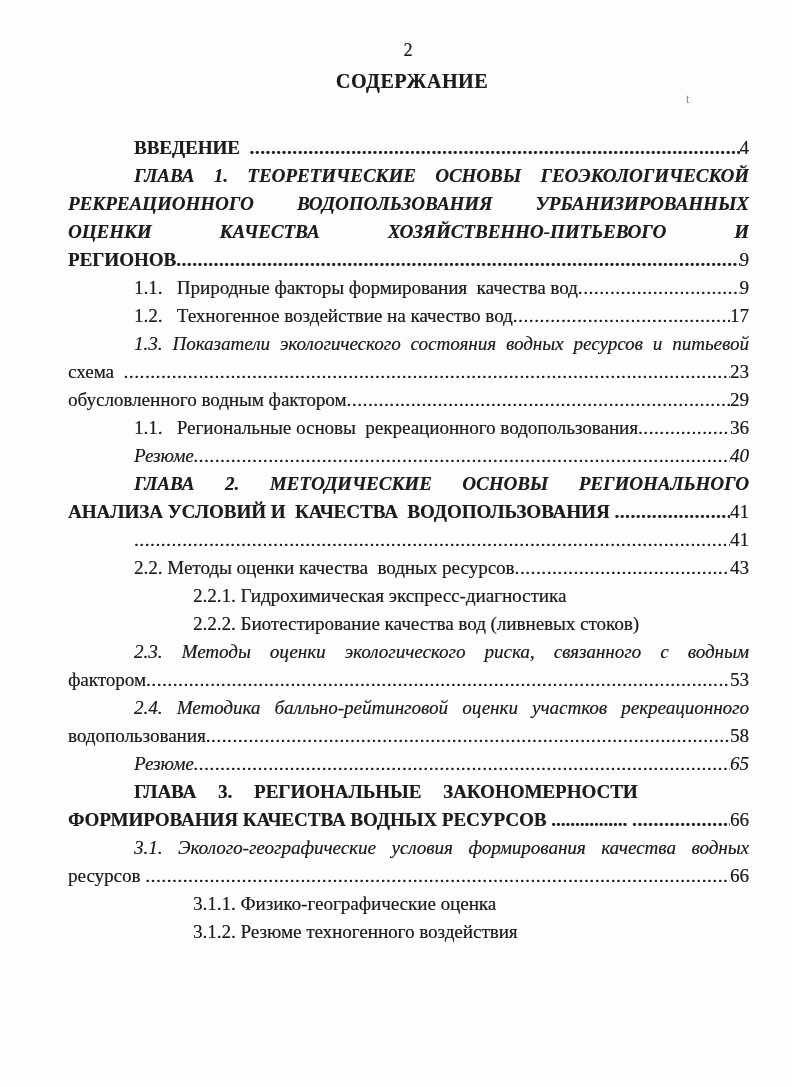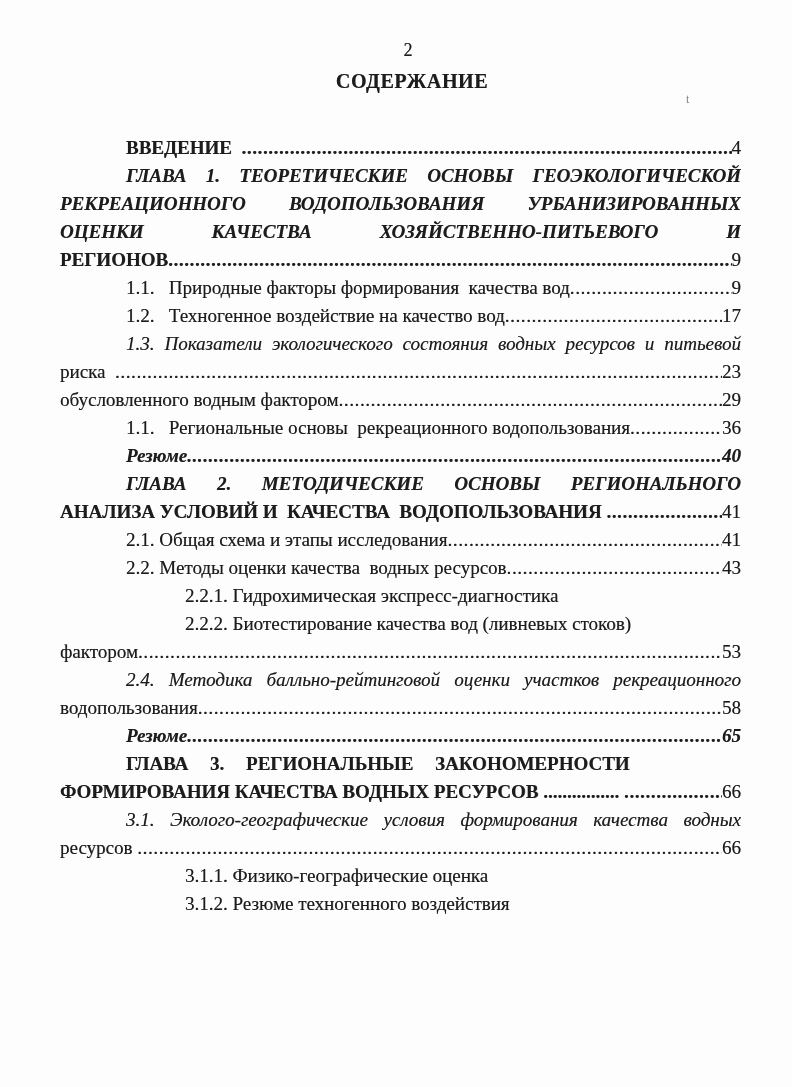--- a/index.html
+++ b/index.html
@@ -15,28 +15,28 @@
   }
   .heading{
     position:absolute;top:70px;left:0;width:792px;text-align:center;
     font-weight:700;font-size:20px;letter-spacing:0.6px;transform:translateX(16px);
   }
   .artifact{
     position:absolute;left:686px;top:92px;font-size:12px;color:#5a5a5a;opacity:0.75;
     text-shadow:none;
   }
   .toc{
-    position:absolute;left:60px;top:134px;width:681px;
+    position:absolute;left:68px;top:134px;width:681px;
     font-size:19px;line-height:28px;
   }
   .line{height:28px;overflow:hidden;}
   .i1{padding-left:66px;}
   .i2{padding-left:125px;flex-direction:column;}
   .b{font-weight:700;}
-  .bi{font-weight:700;font-style:italic;justify-content:space-between;}
+  .bi{font-weight:400;font-style:italic;justify-content:space-between;}
   .fill{text-align:justify;text-align-last:justify;text-justify:inter-word;font-style:italic;}
   .spread{word-spacing:17px;}
   .row{display:flex;align-items:baseline;}
   .row .t{flex:0 0 auto;white-space:pre;}
   .row .leader{
     flex:1 1 20px;min-width:8px;overflow:hidden;white-space:nowrap;
     letter-spacing:0.6px;
   }
   .row .pg{flex:0 0 auto;}
   .preg{font-weight:400;font-style:normal;}
@@ -67,21 +67,21 @@
         <span class="leader">..........................................................................................................................................................................</span>
         <span class="pg">9</span>
       </div>
       <div class="line i1 row">
         <span class="t">1.2.   Техногенное воздействие на качество вод</span>
         <span class="leader">..........................................................................................................................................................................</span>
         <span class="pg">17</span>
       </div>
       <div class="line i1 fill">1.3. Показатели экологического состояния водных ресурсов и питьевой</div>
       <div class="line i0 row">
-        <span class="t">риска  </span>
+        <span class="t">схема  </span>
         <span class="leader">..........................................................................................................................................................................</span>
         <span class="pg">23</span>
       </div>
       <div class="line i0 row">
         <span class="t">обусловленного водным фактором</span>
         <span class="leader">..........................................................................................................................................................................</span>
         <span class="pg">29</span>
       </div>
       <div class="line i1 row">
         <span class="t">1.1.   Региональные основы  рекреационного водопользования</span>
@@ -93,39 +93,39 @@
         <span class="leader">..........................................................................................................................................................................</span>
         <span class="pg">40</span>
       </div>
       <div class="line i1 b fill">ГЛАВА 2. МЕТОДИЧЕСКИЕ ОСНОВЫ РЕГИОНАЛЬНОГО</div>
       <div class="line i0 b row">
         <span class="t">АНАЛИЗА УСЛОВИЙ И  КАЧЕСТВА  ВОДОПОЛЬЗОВАНИЯ </span>
         <span class="leader">..........................................................................................................................................................................</span>
         <span class="pg preg">41</span>
       </div>
       <div class="line i1 row">
-        <span class="t">2.1. Общая схема и этапы исследования</span>
         <span class="leader">..........................................................................................................................................................................</span>
         <span class="pg">41</span>
       </div>
       <div class="line i1 row">
         <span class="t">2.2. Методы оценки качества  водных ресурсов</span>
         <span class="leader">..........................................................................................................................................................................</span>
         <span class="pg">43</span>
       </div>
       <div class="line i2 row">
         <span class="t">2.2.1. Гидрохимическая экспресс-диагностика</span>
         <span class="leader">..........................................................................................................................................................................</span>
         <span class="pg">43</span>
       </div>
       <div class="line i2 row">
         <span class="t">2.2.2. Биотестирование качества вод (ливневых стоков)</span>
         <span class="leader">..........................................................................................................................................................................</span>
         <span class="pg">48</span>
       </div>
+      <div class="line i1 fill">2.3. Методы оценки экологического риска, связанного с водным</div>
       <div class="line i0 row">
         <span class="t">фактором</span>
         <span class="leader">..........................................................................................................................................................................</span>
         <span class="pg">53</span>
       </div>
       <div class="line i1 fill">2.4. Методика балльно-рейтинговой оценки участков рекреационного</div>
       <div class="line i0 row">
         <span class="t">водопользования</span>
         <span class="leader">..........................................................................................................................................................................</span>
         <span class="pg">58</span>

